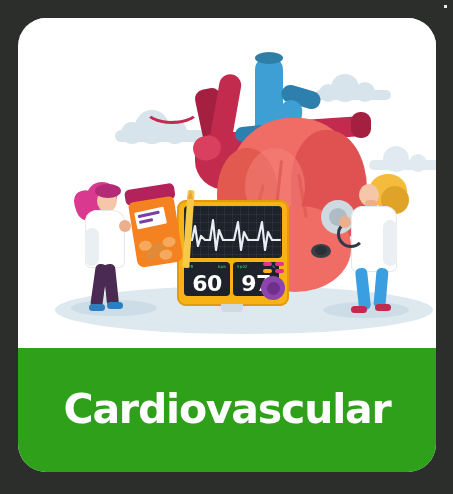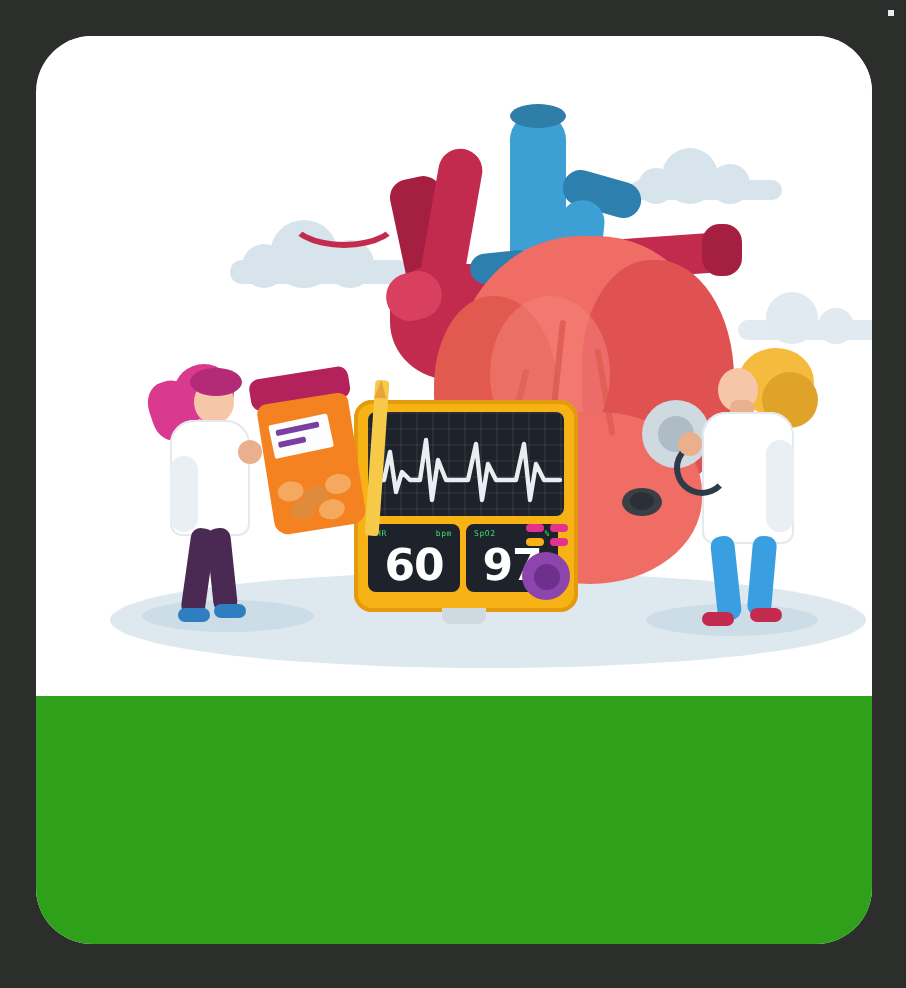--- a/index.html
+++ b/index.html
@@ -397,16 +397,17 @@
         <div class="skin-d" style="position:absolute; left:4px; top:48px; width:12px; height:12px;"></div>
         <div class="pants-b" style="position:absolute; left:22px; top:100px; width:12px; height:42px; transform:rotate(-6deg);"></div>
         <div class="pants-b" style="position:absolute; left:40px; top:100px; width:12px; height:40px; transform:rotate(5deg);"></div>
         <div class="shoe-r" style="position:absolute; left:16px; top:138px; width:16px; height:7px;"></div>
         <div class="shoe-r" style="position:absolute; left:40px; top:136px; width:16px; height:7px;"></div>
       </div>
 
     </div>
 
     <div id="banner">
+      <div class="banner-line l1">Cardiovascular</div>
     </div>
 
   </div>
 </div>
 
 </body></html>

